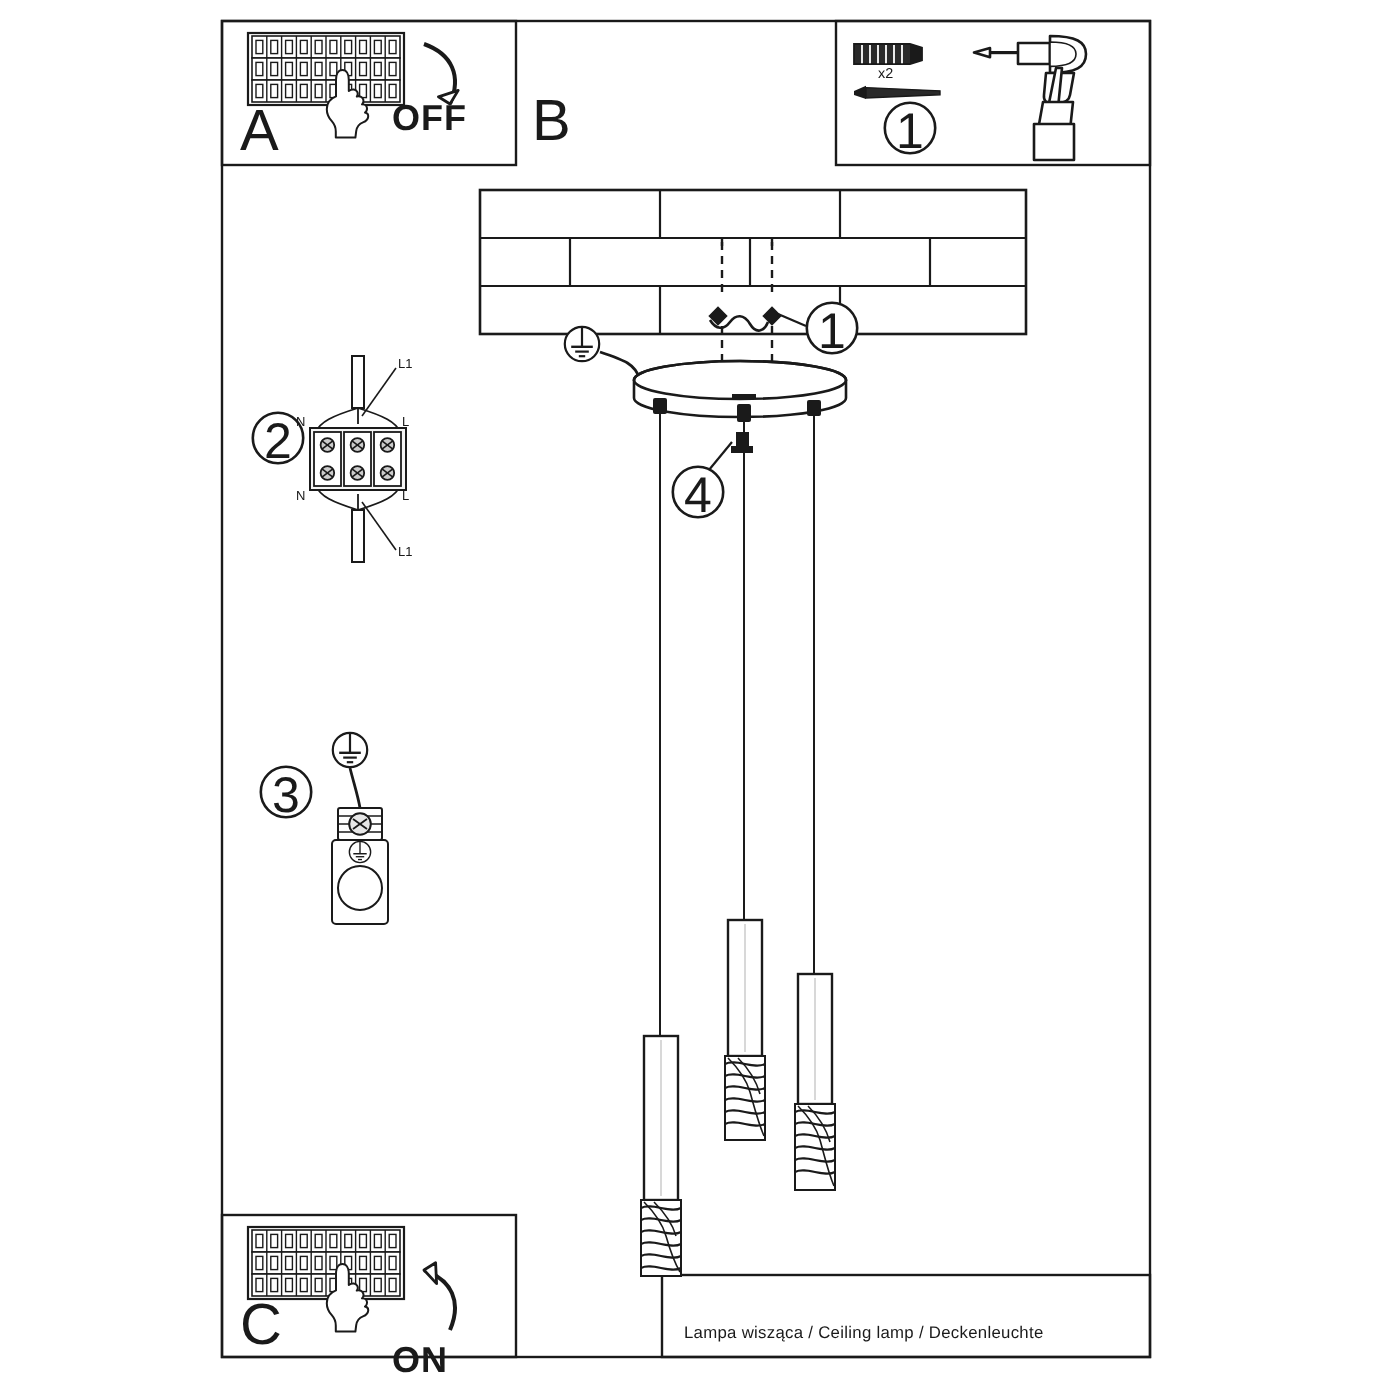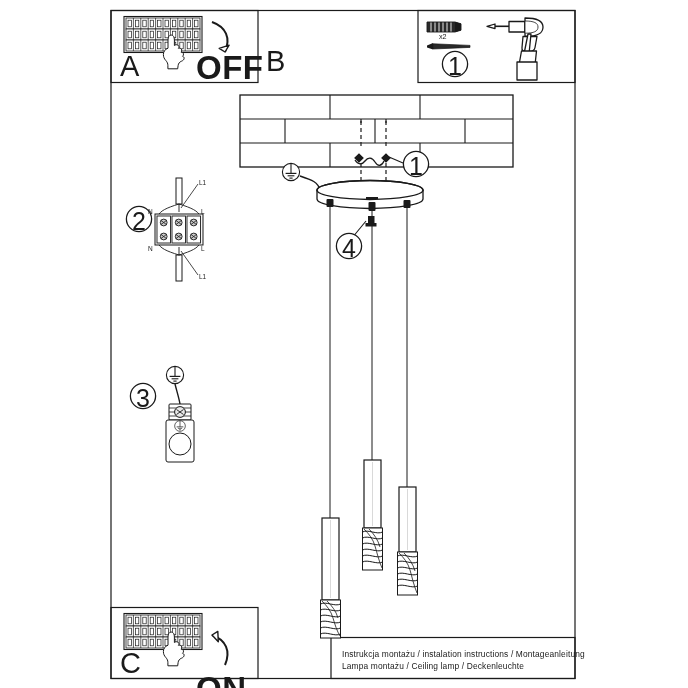--- a/index.html
+++ b/index.html
@@ -20,21 +20,21 @@
     width:688px;height:688px;
     overflow:visible;
   }
   .txt{
     position:absolute;
     font-family:Liberation Sans, sans-serif;
     white-space:pre;
     line-height:1.15;
   }
   .big-letter{font-size:29px;font-weight:400;letter-spacing:0px;}
-  .onoff{font-size:33px;font-weight:700;letter-spacing:0.5px;text-align:right;}
+  .onoff{font-size:18px;font-weight:700;letter-spacing:0.5px;text-align:right;}
   .stepnum{font-size:25px;font-weight:400;}
   .tiny{font-size:7.2px;font-weight:400;}
   .caption{font-size:8.4px;font-weight:400;letter-spacing:0.15px;}
   .wirelbl{font-size:6.5px;font-weight:400;}
 </style>
 </head>
 <body>
 
 <div id="sheet">
 
@@ -417,16 +417,15 @@
   <div class="txt wirelbl" style="left:199px;top:179px;">L1</div>
   <div class="txt wirelbl" style="left:148px;top:245px;">N</div>
   <div class="txt wirelbl" style="left:201px;top:245px;">L</div>
   <div class="txt wirelbl" style="left:199px;top:273px;">L1</div>
 
   <div class="txt stepnum" style="left:136px;top:384px;">3</div>
 
   <div class="txt big-letter" style="left:120px;top:647px;">C</div>
   <div class="txt onoff" style="left:196px;top:670px;">ON</div>
 
-  <div class="txt caption" style="left:342px;top:650px;">Instrukcja montażu / instalation instructions / Montageanleitung</div>
-  <div class="txt caption" style="left:342px;top:662px;">Lampa montażu / Ceiling lamp / Deckenleuchte</div>
+  <div class="txt caption" style="left:342px;top:662px;">Lampa wisząca / Ceiling lamp / Deckenleuchte</div>
 
 </div>
 
 </body></html>

